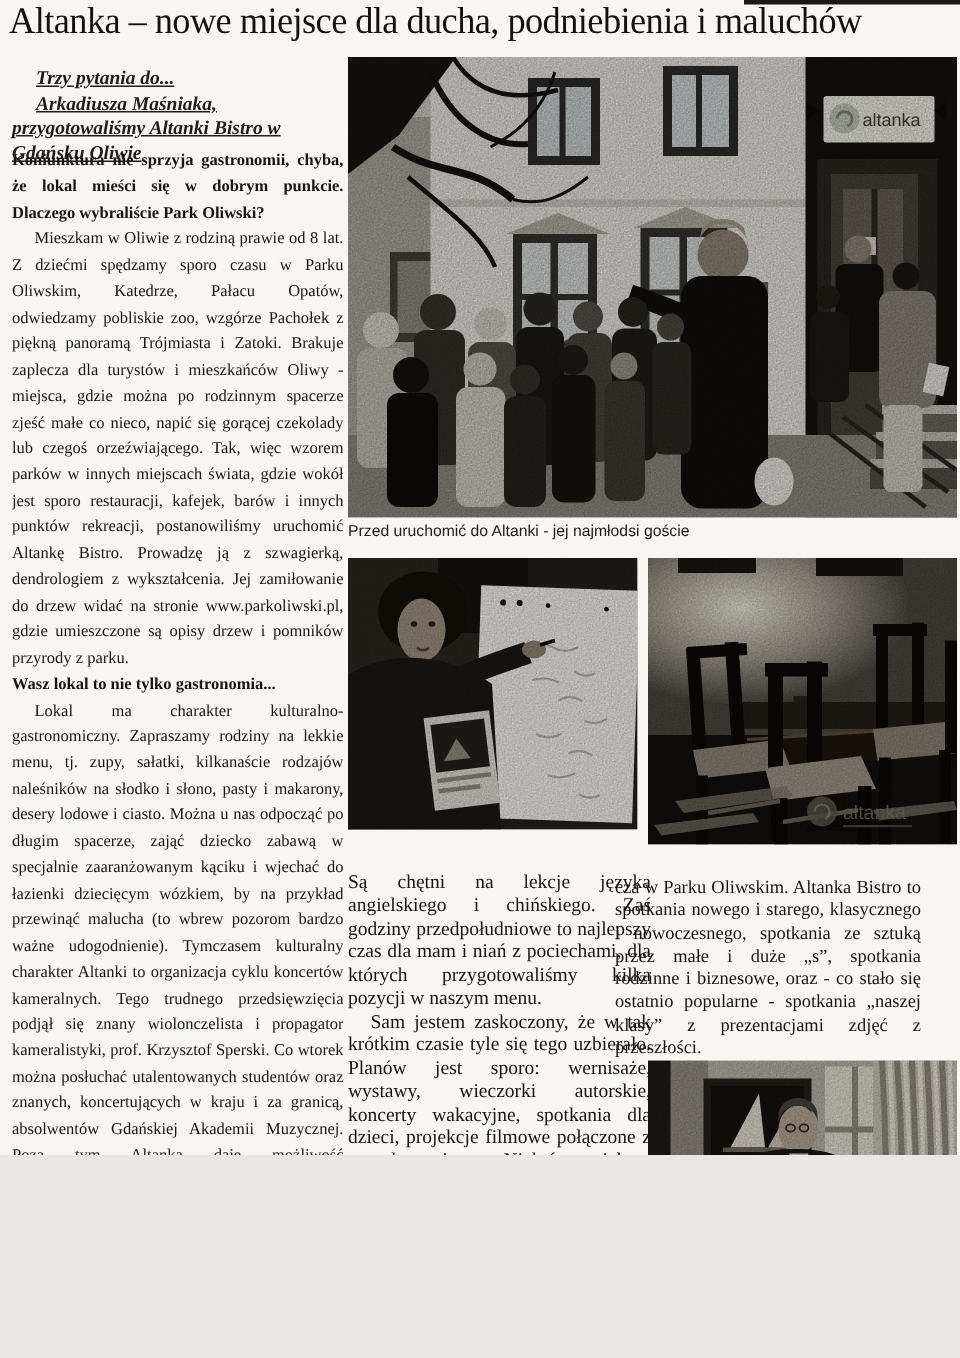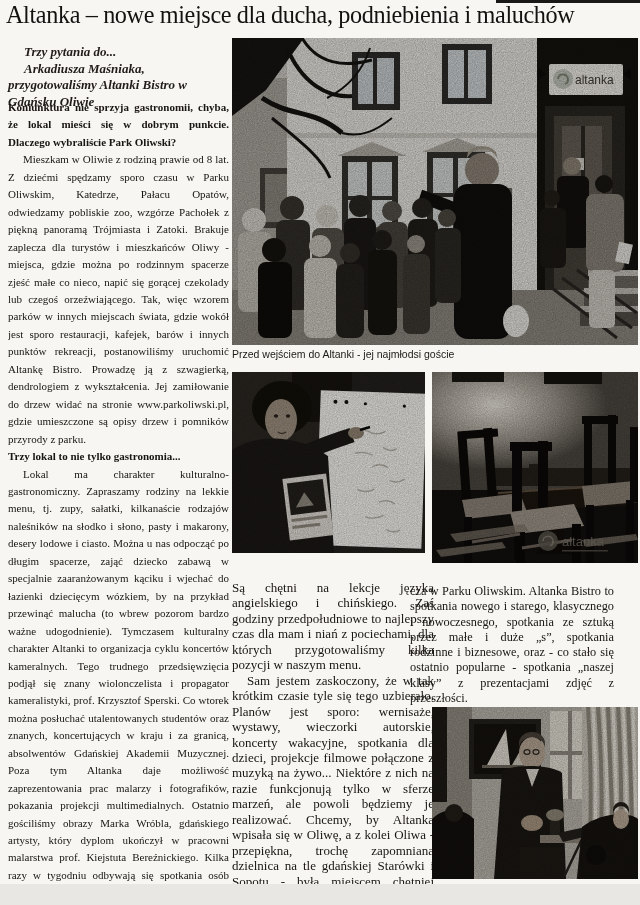--- a/index.html
+++ b/index.html
@@ -1,28 +1,28 @@
 <!DOCTYPE html>
 <html><head>
 <meta charset="utf-8">
 <style>
   html,body { margin:0; padding:0; background:#e8e7e3; }
   .page {
-    position:relative; width:640px; height:884px; margin:0 auto;
+    position:relative; width:640px; height:770px; margin:0 auto;
     background:#f7f6f2; color:#181512; overflow:hidden;
     font-family:"Liberation Serif", serif;
   }
   .scan-strip { position:absolute; top:0; left:496px; width:144px; height:3px; background:#1a1816; }
   .title {
     position:absolute; top:1px; left:6px; margin:0;
     font-size:25px; font-weight:400; letter-spacing:-0.4px; white-space:nowrap;
     transform:scaleX(0.97); transform-origin:left top; color:#141210;
   }
   .intro { position:absolute; left:8px; top:44px; width:224px;
-    font-style:italic; font-weight:bold; font-size:13px; line-height:16.6px; color:#201c18; }
+    font-style:italic; font-weight:bold; font-size:13px; line-height:16.6px; color:#201c18;text-decoration:underline; }
   .intro p { margin:0; text-indent:16px; }
   .col { position:absolute; text-align:justify; }
   .col p { margin:0; }
   .col p.q { font-weight:bold; }
   .col p.indent { text-indent:15px; }
   .col-left  { left:8px;   top:99px;  width:221px; height:798px; font-size:11px; line-height:17.45px; overflow:hidden; }
   .col-mid   { left:232px; top:580px; width:202px; height:325px; font-size:13px; line-height:15.45px; overflow:hidden; }
   .col-right { left:410px; top:584px; width:204px; font-size:12.3px; line-height:15.3px; }
   .byline { text-align:right; font-family:"Liberation Sans",sans-serif; font-size:11px;
     color:#55504a; letter-spacing:1px; margin-top:4px !important; }
@@ -44,21 +44,21 @@
   <h1 class="title">Altanka – nowe miejsce dla ducha, podniebienia i maluchów</h1>
 
   <div class="intro">
     <p>Trzy pytania do...</p>
     <p>Arkadiusza Maśniaka, przygotowaliśmy Altanki Bistro w Gdańsku Oliwie</p>
   </div>
 
   <div class="col col-left">
     <p class="q">Koniunktura nie sprzyja gastronomii, chyba, że lokal mieści się w dobrym punkcie. Dlaczego wybraliście Park Oliwski?</p>
     <p class="indent">Mieszkam w Oliwie z rodziną prawie od 8 lat. Z dziećmi spędzamy sporo czasu w Parku Oliwskim, Katedrze, Pałacu Opatów, odwiedzamy pobliskie zoo, wzgórze Pachołek z piękną panoramą Trójmiasta i Zatoki. Brakuje zaplecza dla turystów i mieszkańców Oliwy - miejsca, gdzie można po rodzinnym spacerze zjeść małe co nieco, napić się gorącej czekolady lub czegoś orzeźwiającego. Tak, więc wzorem parków w innych miejscach świata, gdzie wokół jest sporo restauracji, kafejek, barów i innych punktów rekreacji, postanowiliśmy uruchomić Altankę Bistro. Prowadzę ją z szwagierką, dendrologiem z wykształcenia. Jej zamiłowanie do drzew widać na stronie www.parkoliwski.pl, gdzie umieszczone są opisy drzew i pomników przyrody z parku.</p>
-    <p class="q">Trzy lokal to nie tylko gastronomia...</p>
+    <p class="q">Wasz lokal to nie tylko gastronomia...</p>
     <p class="indent">Lokal ma charakter kulturalno-gastronomiczny. Zapraszamy rodziny na lekkie menu, tj. zupy, sałatki, kilkanaście rodzajów naleśników na słodko i słono, pasty i makarony, desery lodowe i ciasto. Można u nas odpocząć po długim spacerze, zająć dziecko zabawą w specjalnie zaaranżowanym kąciku i wjechać do łazienki dziecięcym wózkiem, by na przykład przewinąć malucha (to wbrew pozorom bardzo ważne udogodnienie). Tymczasem kulturalny charakter Altanki to organizacja cyklu koncertów kameralnych. Tego trudnego przedsięwzięcia podjął się znany wiolonczelista i propagator kameralistyki, prof. Krzysztof Sperski. Co wtorek można posłuchać utalentowanych studentów oraz znanych, koncertujących w kraju i za granicą, absolwentów Gdańskiej Akademii Muzycznej. Poza tym Altanka daje możliwość zaprezentowania prac malarzy i fotografików, pokazania projekcji multimedialnych. Ostatnio gościliśmy obrazy Marka Wróbla, gdańskiego artysty, który dyplom ukończył w pracowni malarstwa prof. Kiejstuta Bereźnickiego. Kilka razy w tygodniu odbywają się spotkania osób chcących zgłębić wiedzę językową.</p>
   </div>
 
   <figure class="photo1">
     <svg viewBox="0 0 406 307" width="406" height="307">
       <defs>
         <filter id="g1">
             <feTurbulence type="fractalNoise" baseFrequency="0.9" numOctaves="2" stitchTiles="stitch"></feTurbulence>
             <feColorMatrix type="matrix" values="0 0 0 0 0  0 0 0 0 0  0 0 0 0 0  0.4 0.4 0.4 0 0"></feColorMatrix>
           </filter>
@@ -166,21 +166,21 @@
           <rect x="72" y="220" width="33" height="80" rx="8" fill="#d2cec5"></rect>
         <circle cx="150" cy="202" r="10" fill="#211e19"></circle>
           <rect x="136" y="212" width="29" height="85" rx="8" fill="#17150f"></rect>
         <circle cx="118" cy="215" r="10" fill="#35312b"></circle>
           <rect x="104" y="226" width="28" height="74" rx="8" fill="#26231f"></rect>
         <circle cx="184" cy="206" r="9" fill="#9b968c"></circle>
           <rect x="171" y="216" width="27" height="80" rx="7" fill="#3f3a33"></rect>
       </g>
       <rect width="406" height="307" filter="url(#g1)" opacity="0.45"></rect>
     </svg>
-    <figcaption>Przed wejściem do Altanki - jej najmłodsi goście</figcaption>
+    <figcaption>Przed uruchomić do Altanki - jej najmłodsi goście</figcaption>
   </figure>
 
   <figure class="photo2">
     <svg viewBox="0 0 193 181" width="193" height="181">
       <defs>
         <filter id="g2">
             <feTurbulence type="fractalNoise" baseFrequency="0.9" numOctaves="2" stitchTiles="stitch"></feTurbulence>
             <feColorMatrix type="matrix" values="0 0 0 0 0  0 0 0 0 0  0 0 0 0 0  0.4 0.4 0.4 0 0"></feColorMatrix>
           </filter>
       </defs>

